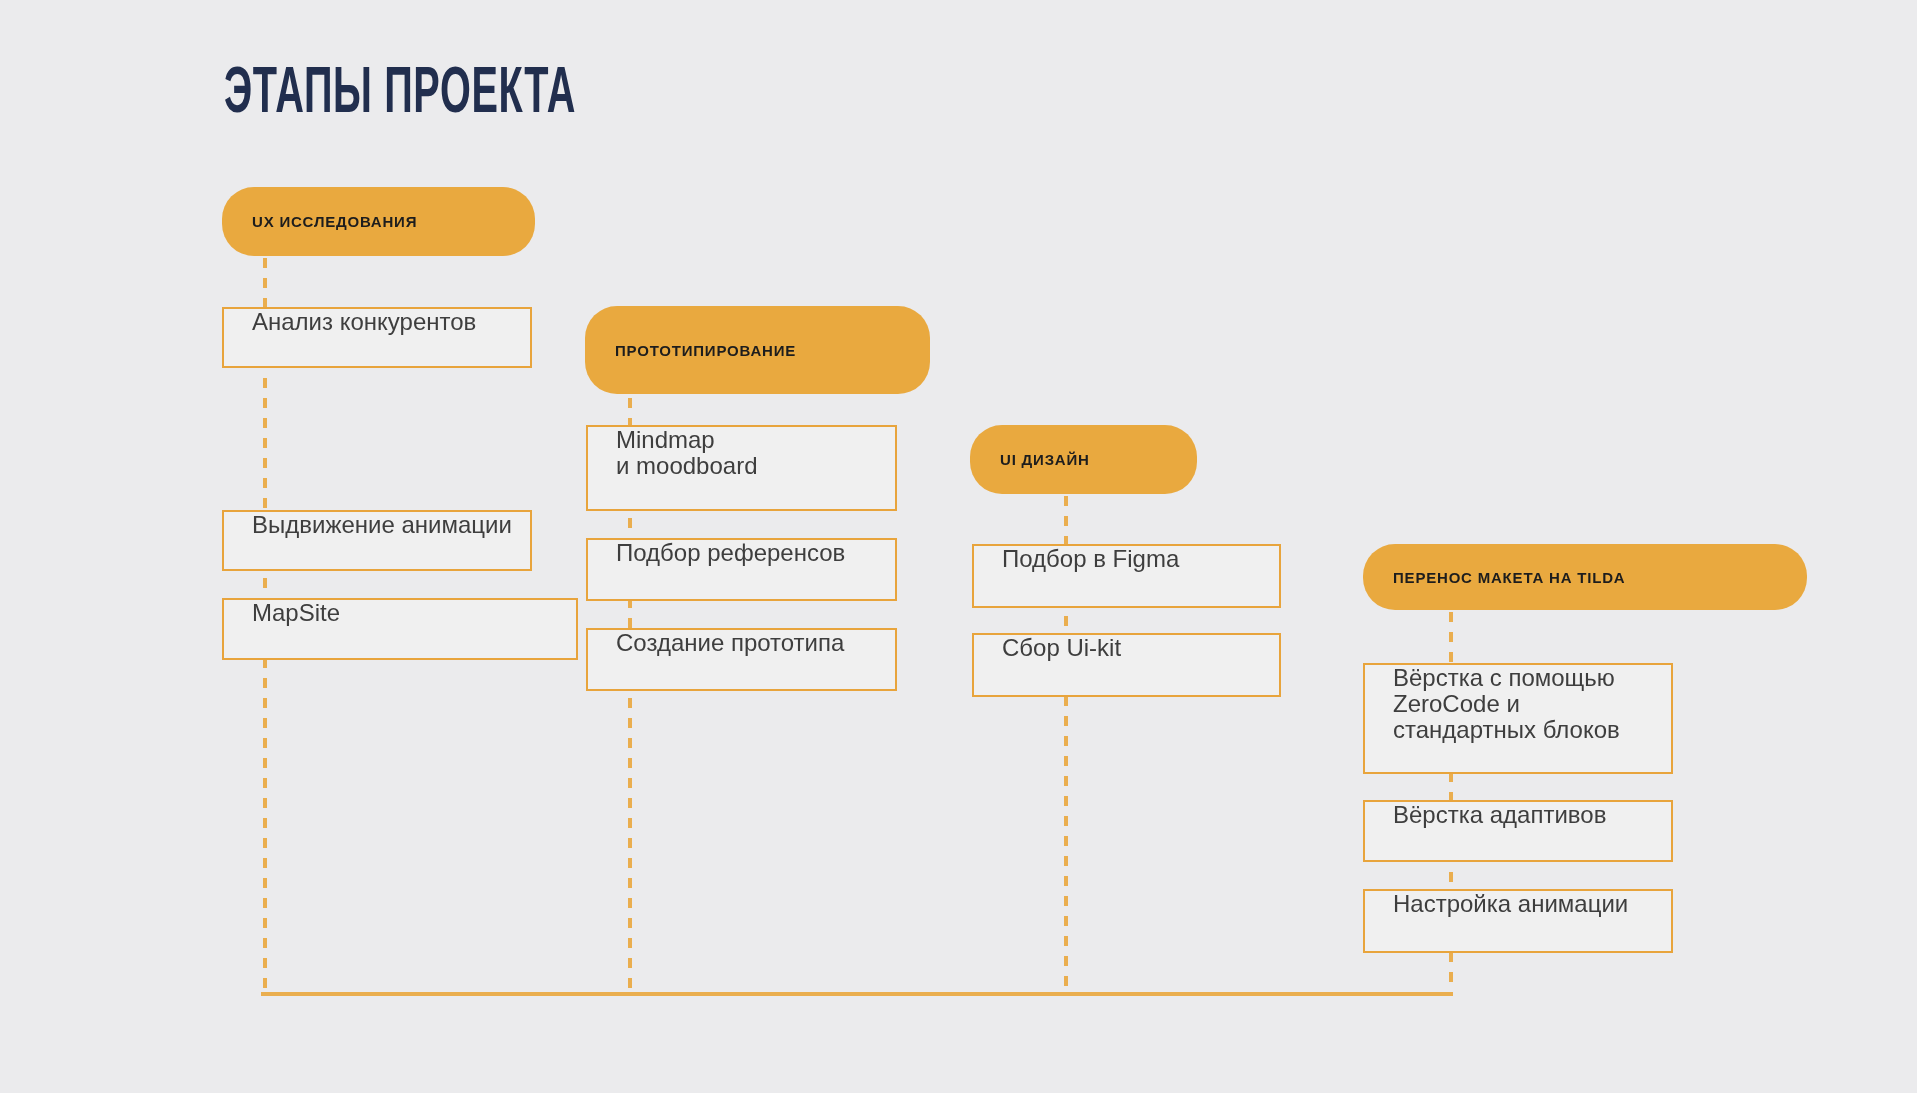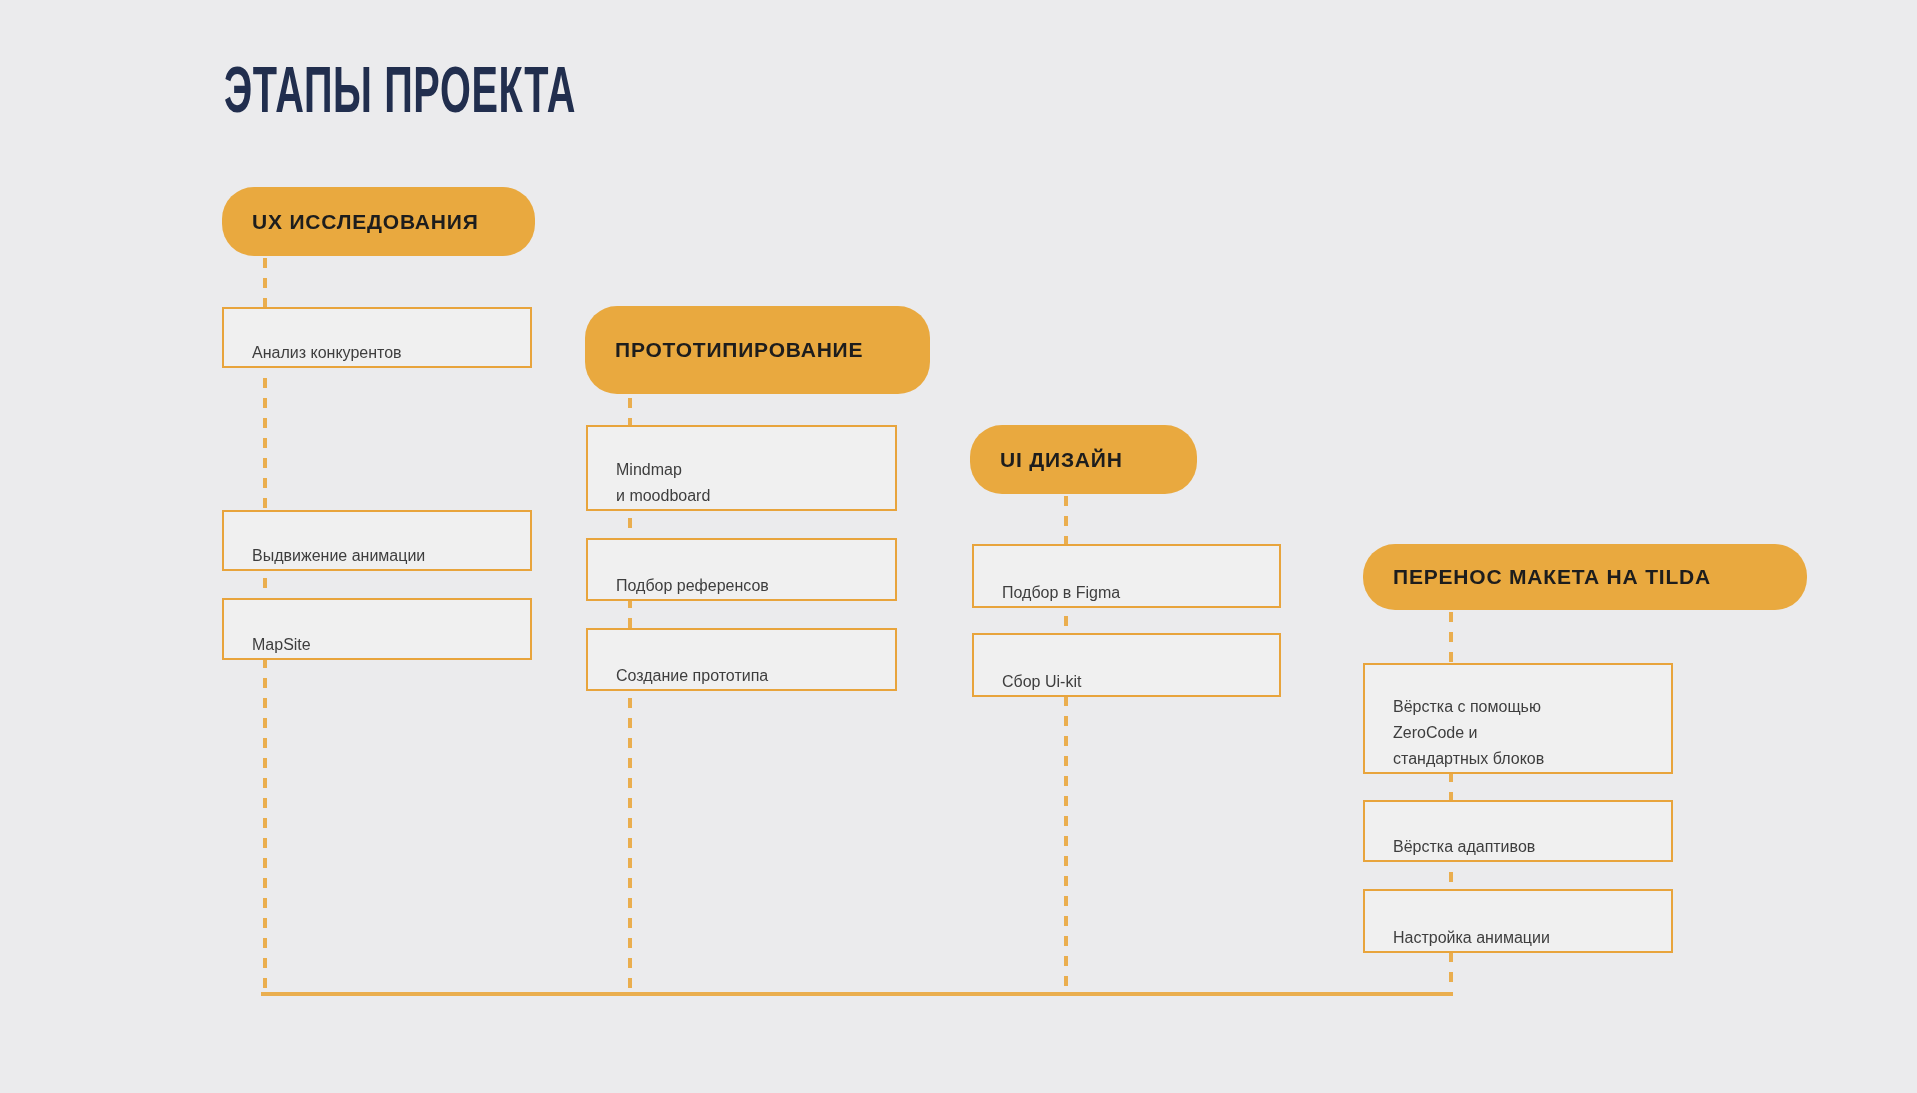--- a/index.html
+++ b/index.html
@@ -39,32 +39,32 @@
   .hline{
     position:absolute; height:4px; z-index:0;
     background:var(--line);
   }
   .hdr{
     position:absolute; z-index:2;
     background:var(--accent);
     display:flex; align-items:center;
     padding-left:30px;
     color:var(--hdr-text);
-    font-size:21px; font-weight:700; letter-spacing:0.8px;
+    font-size:15px; font-weight:700; letter-spacing:0.8px;
     white-space:nowrap;
     border-radius:32px;
   }
   .box{
     position:absolute; z-index:2;
     background:var(--box-bg);
     border:2px solid var(--border);
-    display:flex; align-items:flex-end;
+    display:flex; align-items:flex-start;
     padding-left:28px; padding-right:0;
     color:var(--text-col);
-    font-size:16px; line-height:26px;
+    font-size:24px; line-height:26px;
   }
   .box span{ white-space:pre-line; }
 </style>
 </head>
 <body>
 
 <div class="canvas">
 
   <h1 class="title">ЭТАПЫ ПРОЕКТА</h1>
 
@@ -76,21 +76,21 @@
 
   <div class="hdr" style="left:222px; top:187px; width:313px; height:69px;">
     <span>UX ИССЛЕДОВАНИЯ</span>
   </div>
   <div class="box" style="left:222px; top:307px; width:310px; height:61px;">
     <span>Анализ конкурентов</span>
   </div>
   <div class="box" style="left:222px; top:510px; width:310px; height:61px;">
     <span>Выдвижение анимации</span>
   </div>
-  <div class="box" style="left:222px; top:598px; width:310px; height:62px;">
+  <div class="box" style="left:222px; top:598px; width:356px; height:62px;">
     <span>MapSite</span>
   </div>
 
   <div class="hdr" style="left:585px; top:306px; width:345px; height:88px;">
     <span>ПРОТОТИПИРОВАНИЕ</span>
   </div>
   <div class="box" style="left:586px; top:425px; width:311px; height:86px;">
     <span>Mindmap
 и moodboard</span>
   </div>

